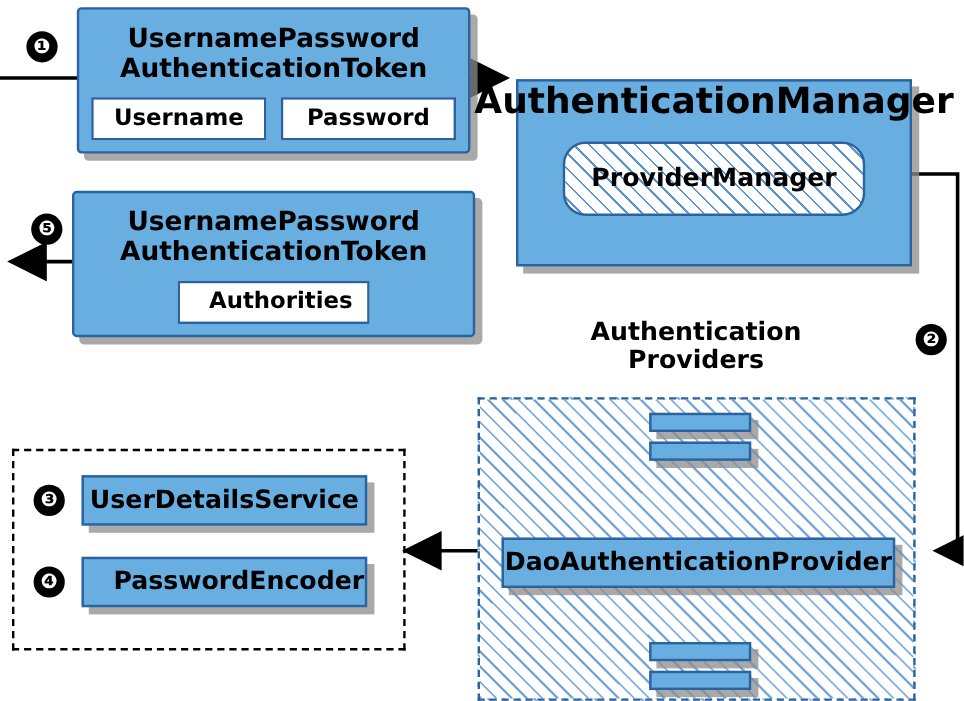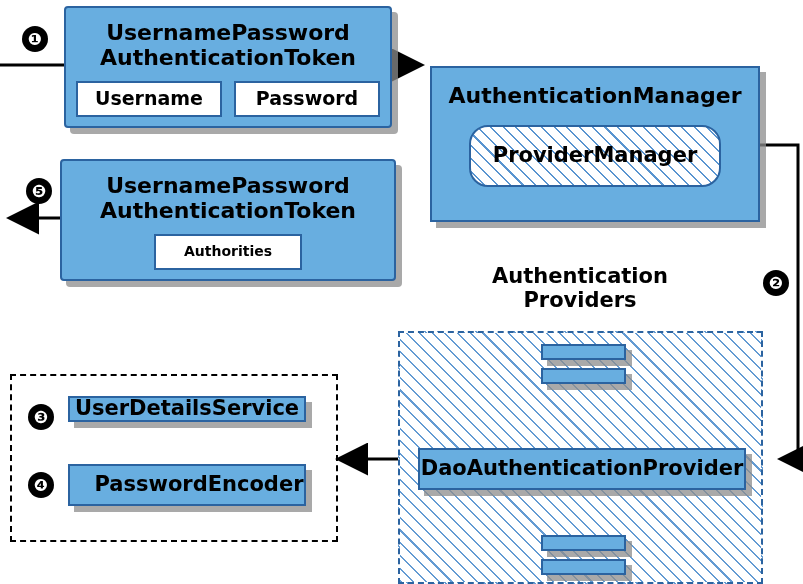--- a/index.html
+++ b/index.html
@@ -122,43 +122,43 @@
       <div class="inner-white" style="width:142px;height:32px;font-size:19px;">Password</div>
     </div>
   </div>
 
   <div class="abs blue-box rounded shadow" style="left:60px;top:159px;width:336px;height:122px;flex-direction:column;">
     <div style="font-size:22px;margin-top:4px;">
       <div>UsernamePassword</div>
       <div>AuthenticationToken</div>
     </div>
     <div style="display:flex;gap:12px;margin-top:10px;">
-      <div class="inner-white" style="width:144px;height:32px;font-size:14px;">Authorities</div>
+      <div class="inner-white" style="width:144px;height:32px;font-size:19px;padding-left:12px;">Authorities</div>
     </div>
   </div>
 
   <div class="abs blue-box shadow" style="left:430px;top:66px;width:330px;height:156px;flex-direction:column;justify-content:flex-start;">
-    <div style="font-size:22px;margin-top:16px;">AuthenticationManager</div>
+    <div style="font-size:30px;">AuthenticationManager</div>
     <div class="hatch" style="width:248px;height:58px;font-size:21px;margin-top:16px;border-radius:19px;">ProviderManager</div>
   </div>
 
   <div class="abs label" style="left:480px;top:264px;width:200px;font-size:21px;">
     <div>Authentication</div>
     <div>Providers</div>
   </div>
 
   <div class="abs dashed-blue" style="left:398px;top:331px;width:365px;height:253px;"></div>
 
   <div class="abs blue-box shadow" style="left:541px;top:344px;width:85px;height:16px;"></div>
   <div class="abs blue-box shadow" style="left:541px;top:368px;width:85px;height:16px;"></div>
 
   <div class="abs blue-box shadow" style="left:418px;top:448px;width:328px;height:42px;font-size:21px;">DaoAuthenticationProvider</div>
 
   <div class="abs blue-box shadow" style="left:541px;top:535px;width:85px;height:16px;"></div>
   <div class="abs blue-box shadow" style="left:541px;top:559px;width:85px;height:16px;"></div>
 
   <div class="abs dashed-black" style="left:10px;top:374px;width:328px;height:168px;"></div>
 
-  <div class="abs blue-box shadow" style="left:68px;top:396px;width:238px;height:26px;font-size:21px;">UserDetailsService</div>
+  <div class="abs blue-box shadow" style="left:68px;top:396px;width:238px;height:42px;font-size:21px;">UserDetailsService</div>
 
   <div class="abs blue-box shadow" style="left:68px;top:464px;width:238px;height:42px;font-size:21px;padding-left:24px;">PasswordEncoder</div>
 
 </div>
 
 </body></html>

